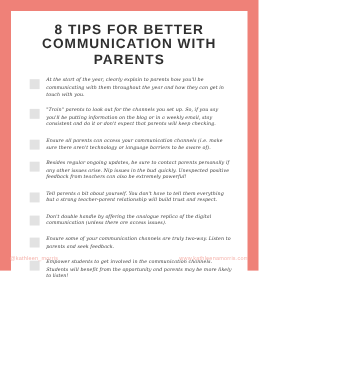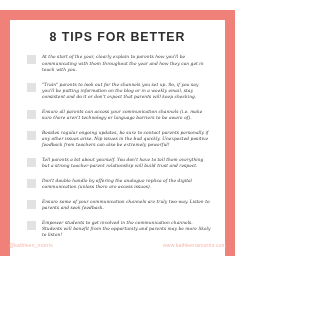--- a/index.html
+++ b/index.html
@@ -12,21 +12,20 @@
     height: 333px;
     overflow: hidden;
     font-family: "Liberation Sans", sans-serif;
   }
   .poster {
     position: relative;
     width: 235px;
     height: 246px;
     background: #ef8178;
     box-sizing: border-box;
-    margin-top: 10px;
   }
   .card {
     position: absolute;
     left: 10px;
     top: 10px;
     width: 215px;
     height: 301px;
     background: #ffffff;
     box-sizing: border-box;
     padding: 11px 9px 6px 9px;
@@ -92,20 +91,21 @@
 </style>
 </head>
 <body>
 
 <div class="poster">
 
   <div class="card">
 
     <h1 class="title">
       <span class="title-line1">8 TIPS FOR BETTER</span>
+      <span class="title-line2">COMMUNICATION WITH PARENTS</span>
     </h1>
 
     <div class="tips">
 
       <div class="tip">
         <span class="checkbox"></span>
         <span class="tip-text">At the start of the year, clearly explain to parents how you'll be communicating with them throughout the year and how they can get in touch with you.</span>
       </div>
 
       <div class="tip">

